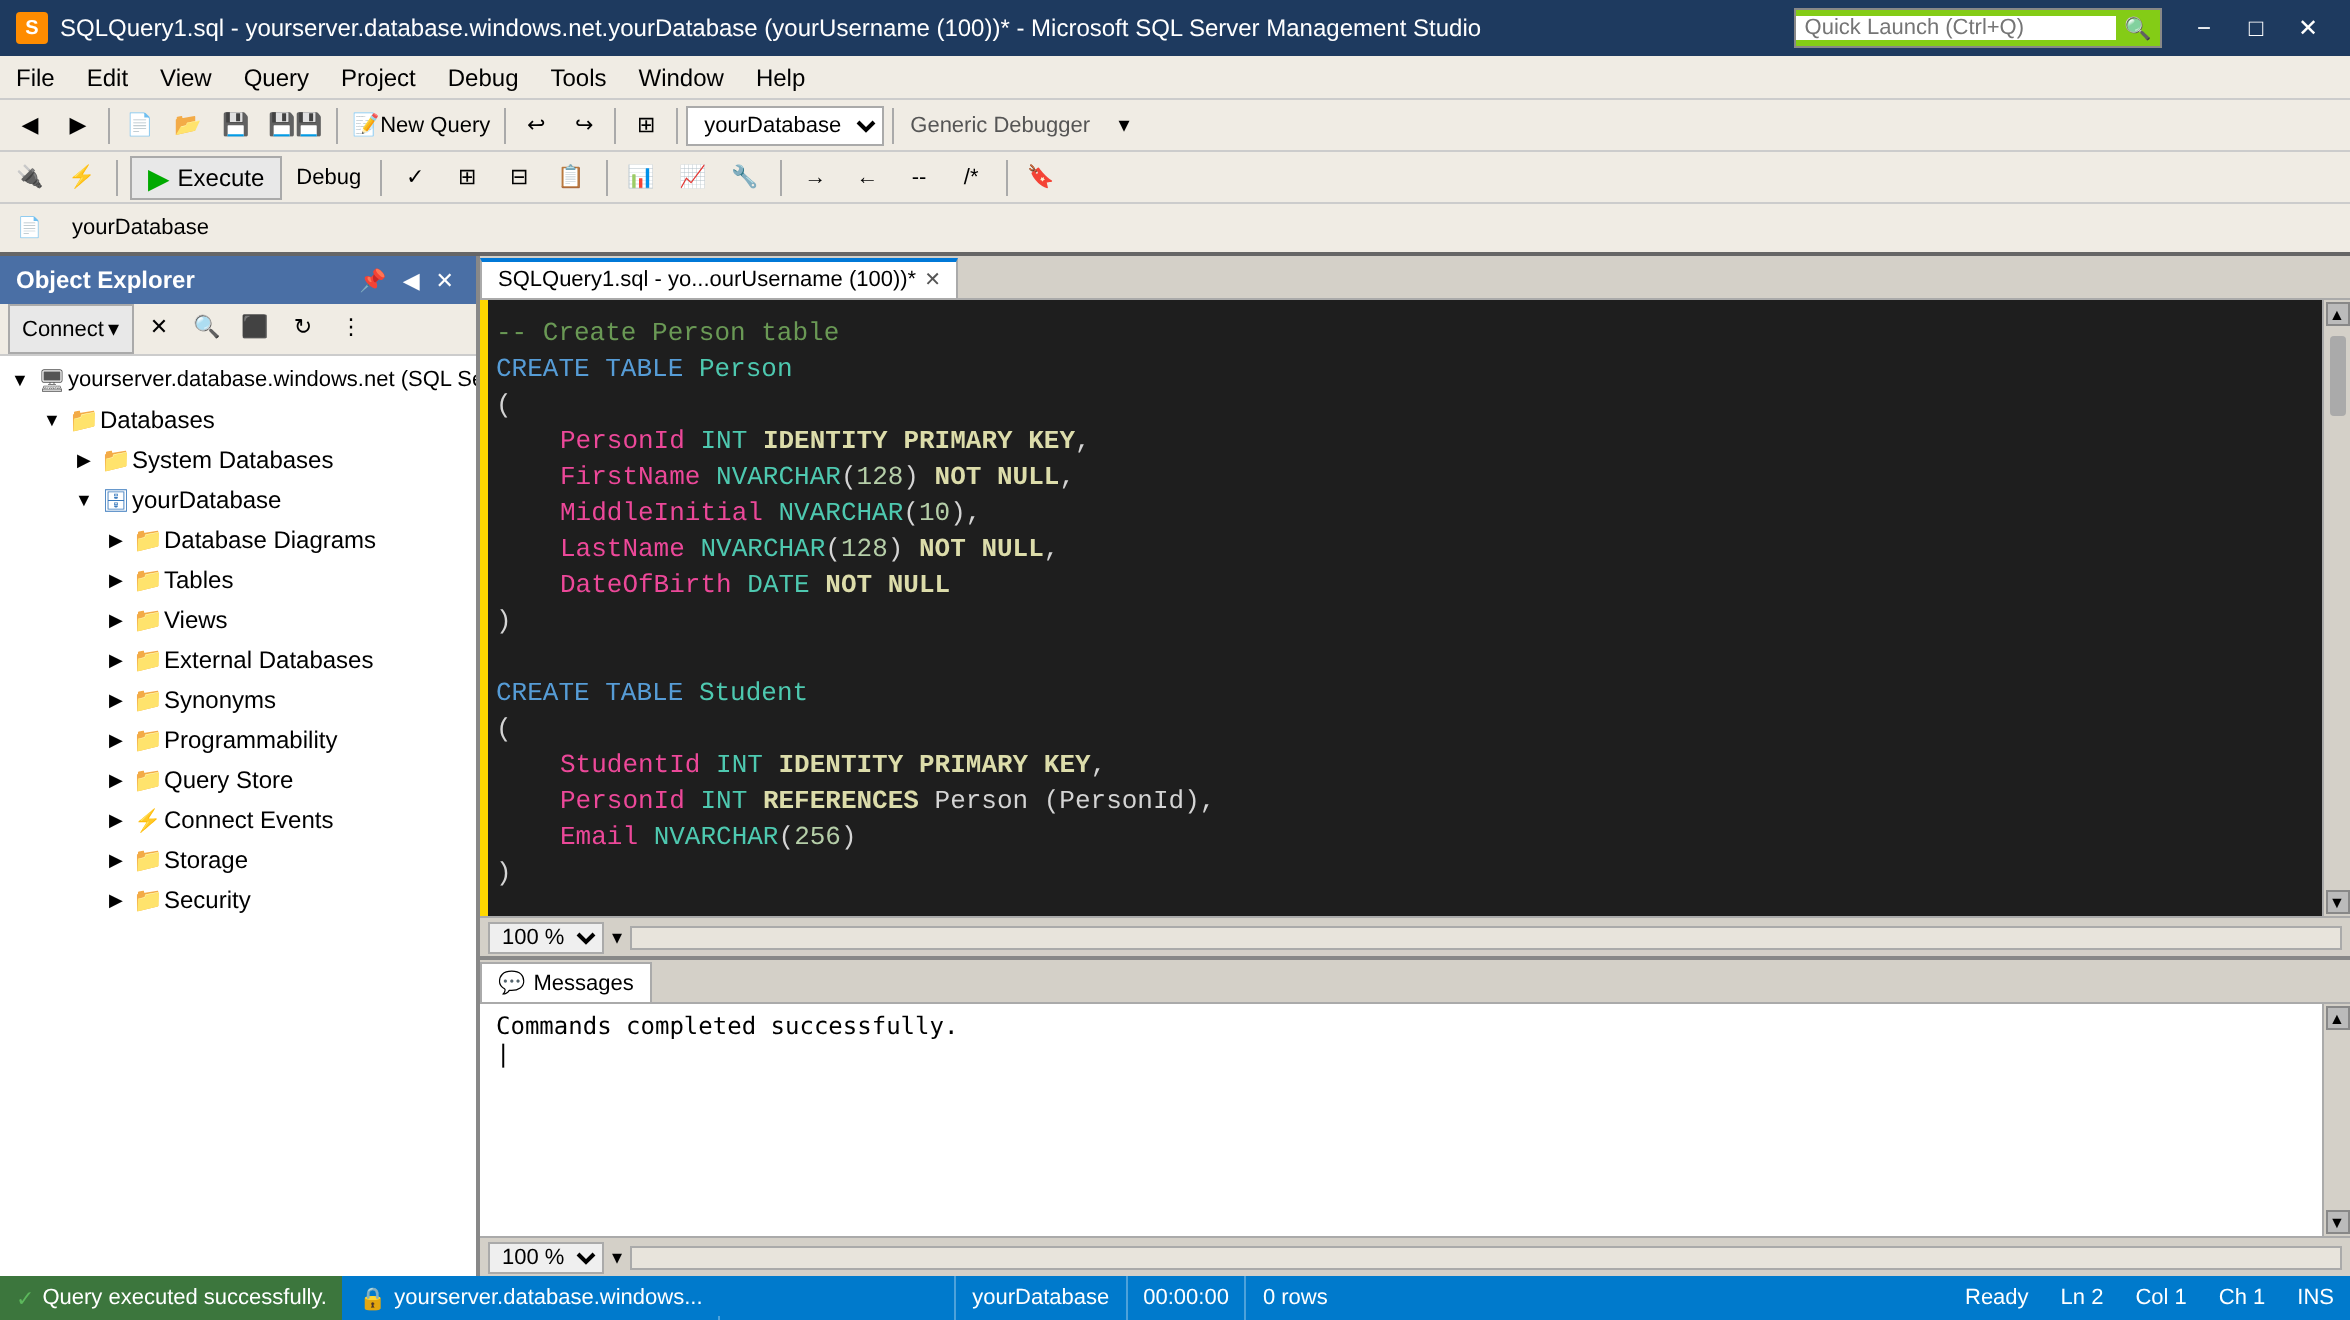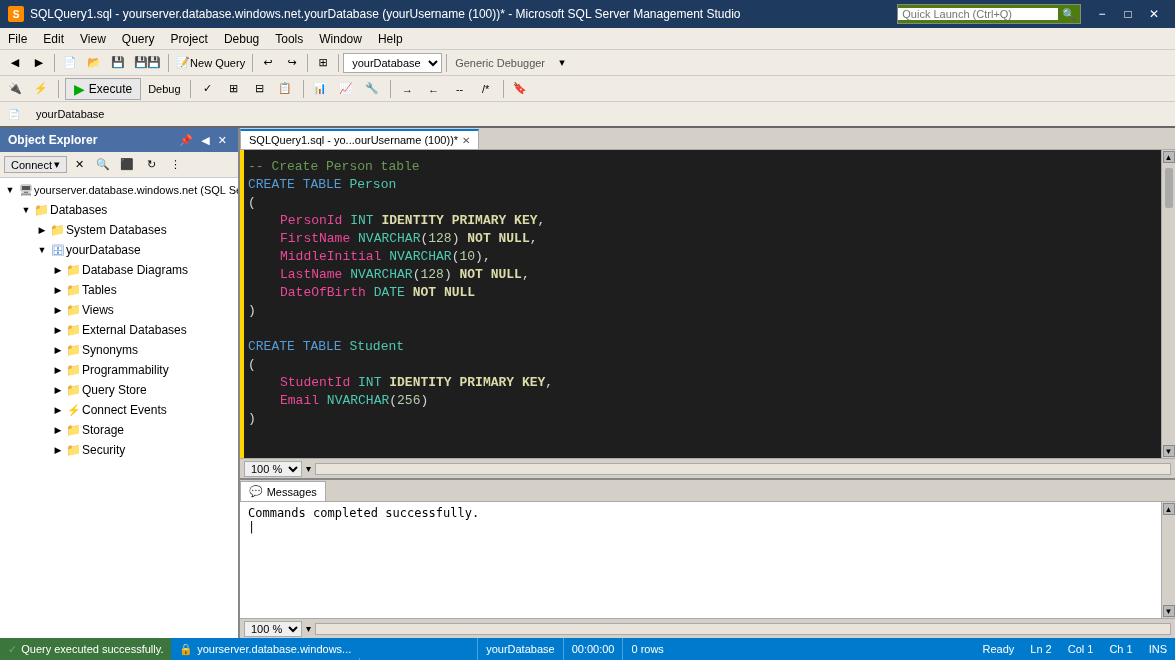--- a/index.html
+++ b/index.html
@@ -5,21 +5,21 @@
     * { margin: 0; padding: 0; box-sizing: border-box; }
     body { font-family: 'Segoe UI', Tahoma, Geneva, Verdana, sans-serif; font-size: 12px; background: #d4d0c8; width: 1175px; height: 660px; overflow: hidden; }
 
     
     .title-bar { background: #1e3a5f; color: white; height: 28px; display: flex; align-items: center; padding: 0 8px; justify-content: space-between; }
     .title-bar-left { display: flex; align-items: center; gap: 6px; }
     .title-bar-icon { width: 16px; height: 16px; background: #ff8c00; border-radius: 2px; font-size: 10px; display: flex; align-items: center; justify-content: center; color: white; font-weight: bold; }
     .title-bar-text { font-size: 12px; }
     .title-bar-right { display: flex; gap: 0; }
     .title-btn { width: 26px; height: 20px; background: transparent; color: white; border: none; cursor: pointer; font-size: 12px; display: flex; align-items: center; justify-content: center; }
-    .search-box { display: flex; align-items: center; background: #4d7c0f; border: 1px solid #888; height: 20px; }
+    .search-box { display: flex; align-items: center; background: #84cc16; border: 1px solid #888; height: 20px; }
     .search-box input { border: none; outline: none; font-size: 11px; width: 160px; padding: 0 4px; }
     .search-box button { background: transparent; border: none; cursor: pointer; padding: 0 4px; font-size: 11px; }
 
     
     .menu-bar { background: #f0ece4; height: 22px; display: flex; align-items: center; border-bottom: 1px solid #ccc; }
     .menu-item { padding: 2px 8px; font-size: 12px; cursor: pointer; height: 100%; display: flex; align-items: center; }
 
     
     .toolbar-row { background: #f0ece4; height: 26px; display: flex; align-items: center; padding: 0 4px; border-bottom: 1px solid #ccc; gap: 2px; }
     .toolbar-btn { height: 22px; min-width: 22px; background: transparent; border: 1px solid transparent; cursor: pointer; display: flex; align-items: center; justify-content: center; font-size: 11px; padding: 0 2px; }
@@ -32,21 +32,21 @@
     .execute-play { color: #00aa00; font-size: 14px; }
 
     
     .main-layout { display: flex; height: calc(660px - 28px - 22px - 26px - 26px - 26px); }
 
     
     .object-explorer { width: 240px; background: white; border-right: 2px solid #888; display: flex; flex-direction: column; min-height: 0; }
     .panel-header { background: #4a6fa5; color: white; height: 24px; display: flex; align-items: center; justify-content: space-between; padding: 0 8px; font-size: 12px; font-weight: bold; }
     .panel-header-btns { display: flex; gap: 2px; }
     .panel-header-btn { color: white; background: transparent; border: none; cursor: pointer; font-size: 11px; padding: 1px 3px; }
-    .oe-toolbar { background: #f0ece4; height: 26px; display: flex; align-items: center; padding: 0 4px; border-bottom: 1px solid #ccc; gap: 2px; }
+    .oe-toolbar { background: #f0ece4; height: 26px; display: flex; padding: 0 4px; border-bottom: 1px solid #ccc; gap: 2px; }
     .oe-connect-btn { background: #e8e8e8; border: 1px solid #aaa; padding: 1px 6px; font-size: 11px; cursor: pointer; display: flex; align-items: center; gap: 2px; }
     .tree-view { flex: 1; overflow-y: auto; overflow-x: auto; padding: 2px 0; }
     .tree-item { padding: 1px 0; cursor: pointer; white-space: nowrap; }
     .tree-row { display: flex; align-items: center; padding: 1px 0; padding-right: 4px; }
     .tree-expand { width: 16px; height: 16px; display: inline-flex; align-items: center; justify-content: center; font-size: 9px; cursor: pointer; flex-shrink: 0; }
     .tree-icon { width: 16px; height: 14px; display: inline-flex; align-items: center; justify-content: center; flex-shrink: 0; }
     .folder-icon { color: #dcb45a; font-size: 12px; }
     .server-icon { color: #555; font-size: 11px; }
     .db-icon { color: #3a7abd; font-size: 11px; }
     .tree-label { font-size: 12px; }
@@ -360,20 +360,21 @@
 
         <div class="code-line">&nbsp;</div>
 
 
         <div class="code-line"><span class="c-keyword">CREATE</span><span> </span><span class="c-keyword">TABLE</span><span> </span><span class="c-table">Student</span></div>
 
         <div class="code-line"><span class="c-paren">(</span></div>
 
         <div class="code-line"><span style="display:inline-block;width:32px;"></span><span class="c-colname">StudentId</span><span> </span><span class="c-type">INT</span><span> </span><span class="c-constraint">IDENTITY</span><span> </span><span class="c-constraint">PRIMARY KEY</span><span>,</span></div>
 
+        <div class="code-line"><span style="display:inline-block;width:32px;"></span><span class="c-colname">PersonId</span><span> </span><span class="c-type">INT</span><span> </span><span class="c-constraint">REFERENCES</span><span class="c-plain"> Person (PersonId),</span></div>
 
         <div class="code-line"><span style="display:inline-block;width:32px;"></span><span class="c-colname">Email</span><span> </span><span class="c-type">NVARCHAR</span><span>(</span><span class="c-number">256</span><span>)</span></div>
 
         <div class="code-line"><span class="c-paren">)</span></div>
       </div>
 
       <div class="editor-scroll-right" style="width:14px;background:#d4d0c8;border-left:1px solid #aaa;display:flex;flex-direction:column;align-items:center;padding:1px;">
         <button style="width:12px;height:12px;background:#bbb;border:1px solid #888;font-size:8px;padding:0;cursor:pointer;">▲</button>
         <div style="flex:1;width:10px;position:relative;">
           <div style="position:absolute;top:5px;left:1px;width:8px;height:40px;background:#aaa;border-radius:2px;"></div>

